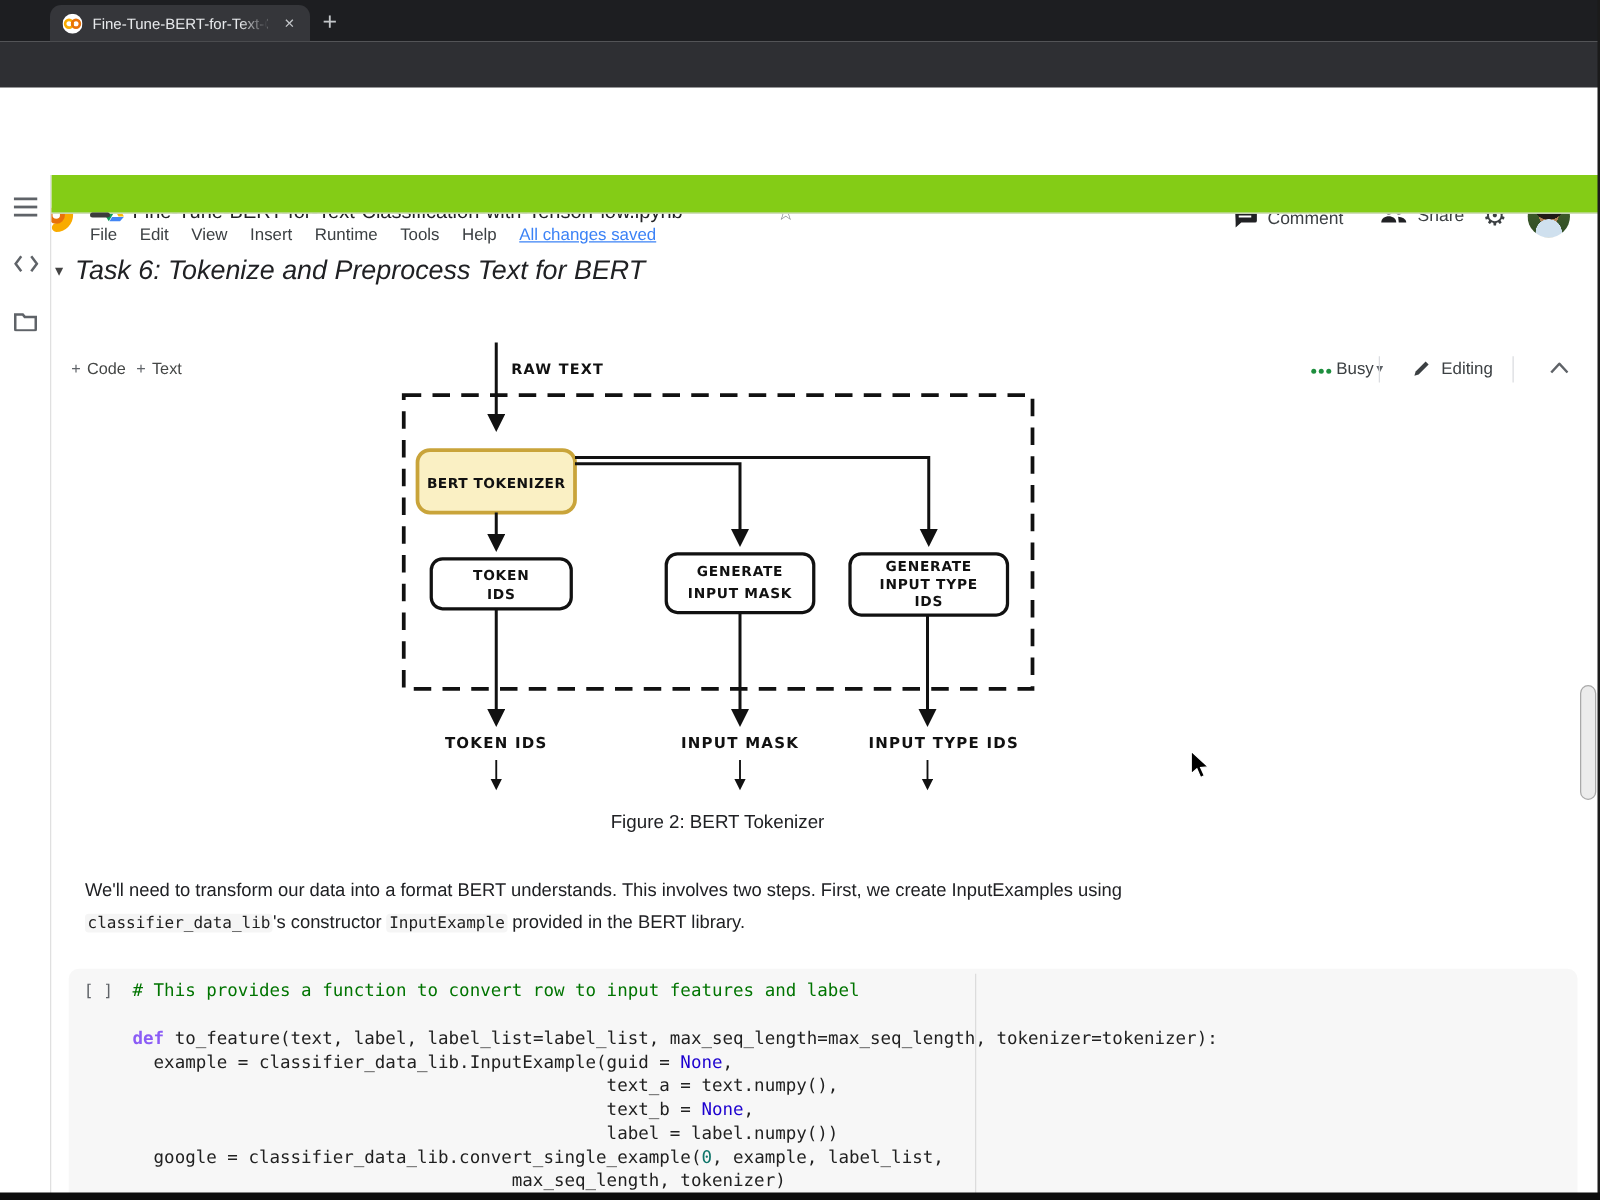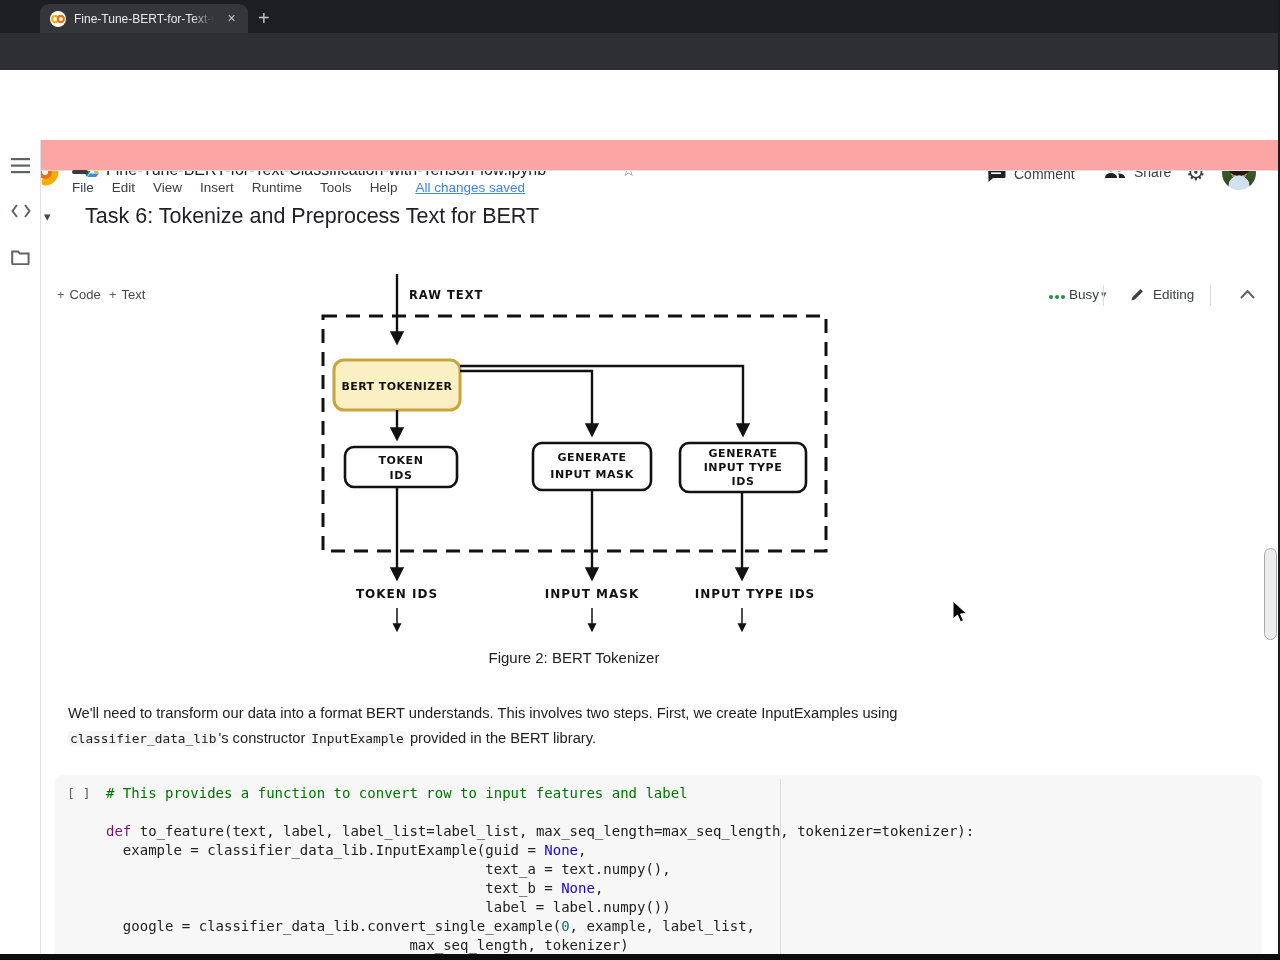--- a/index.html
+++ b/index.html
@@ -42,58 +42,58 @@
   #save-status { color:#3b82f6; text-decoration:underline; }
   .hdr-action { top:94px; font-size:14px; color:#3c4043; display:flex; align-items:center; gap:8px; }
   #avatar { left:1222px; top:86px; width:34px; height:34px; border-radius:50%;
     background:
       radial-gradient(circle at 50% 88%, #cfe0ee 0 30%, rgba(0,0,0,0) 31%),
       radial-gradient(circle at 50% 20%, #201a16 0 40%, rgba(0,0,0,0) 41%),
       radial-gradient(circle at 50% 48%, #b08356 0 32%, rgba(0,0,0,0) 33%),
       linear-gradient(#47642f,#2d4a23); }
 
   
-  #nb-toolbar { left:41px; top:140px; width:1239px; height:31px; background:#fca5a5;
+  #nb-toolbar { left:41px; top:140px; width:1239px; height:31px; background:#84cc16;
     border-bottom:1px solid #e0e0e0; }
   .tb-btn { top:147px; font-size:13px; color:#454746; }
   .tb-btn .plus { color:#5f6368; margin-right:5px; }
   #busy-wrap { left:1008px; top:147px; display:flex; align-items:center; gap:2px;
     font-size:13.5px; color:#3c4043; }
   .gdot { width:4px; height:4px; border-radius:50%; background:#1e8e3e; display:inline-block;
     margin-right:2px; }
   .tb-divider { top:145px; width:1px; height:21px; background:#dadce0; }
 
   
   #sidebar { left:0; top:140px; width:41px; height:816px; background:#fff;
     border-right:1px solid #e0e0e0; }
   .side-ico { left:11px; color:#5f6368; }
 
   
   #cell-fragment { left:72px; top:170px; width:16px; height:4px; background:#3c3c3c; border-radius:2px; }
   #heading-tri { left:44px; top:209px; font-size:13px; color:#444; }
-  #nb-heading { left:85px; top:204px; font-size:21.5px; font-weight:400; color:#202124; }
+  #nb-heading { left:60px; top:204px; font-size:21.5px; font-weight:400; color:#202124;font-style:italic; }
 
   #figure-caption { left:318px; top:649px; width:512px; text-align:center;
     font-size:15px; color:#202124; }
   #md-paragraph { left:68px; top:701px; width:906px; font-size:14.7px; line-height:25px;
     color:#202124; }
   .inline-code { font-family:"DejaVu Sans Mono", monospace; font-size:12.8px;
     background:#f5f5f5; border-radius:3px; padding:0 2px; color:#212121; }
 
   
   #code-cell { left:55px; top:775px; width:1207px; height:182px; background:#f7f7f7;
     border-radius:8px 8px 0 0; }
   #exec-indicator { left:12px; top:11px; font-family:"DejaVu Sans Mono", monospace;
     font-size:13px; color:#5f6368; }
   #code-ruler { left:725px; top:4px; width:1px; height:178px; background:#dcdcdc; }
   #code-lines { left:51px; top:9px; font-family:"DejaVu Sans Mono", monospace;
     font-size:14px; line-height:19px; }
   .code-line { white-space:pre; height:19px; }
   .tok-c { color:#007400; }
-  .tok-k { color:#701a75; font-weight:normal; }
+  .tok-k { color:#8b5cf6; font-weight:bold; }
   .tok-n { color:#1c00cf; }
   .tok-m { color:#0e7569; }
   .tok-p { color:#212121; }
 
   
   #scroll-thumb { left:1264px; top:548px; width:13px; height:92px; background:#ececec;
     border:1px solid #a9a9a9; border-radius:7px; }
   #right-edge { left:1278px; top:0; width:2px; height:960px; background:#1b1b1b; }
   #bottom-edge { left:0; top:954px; width:1280px; height:6px; background:#0d0d0d; }
 

